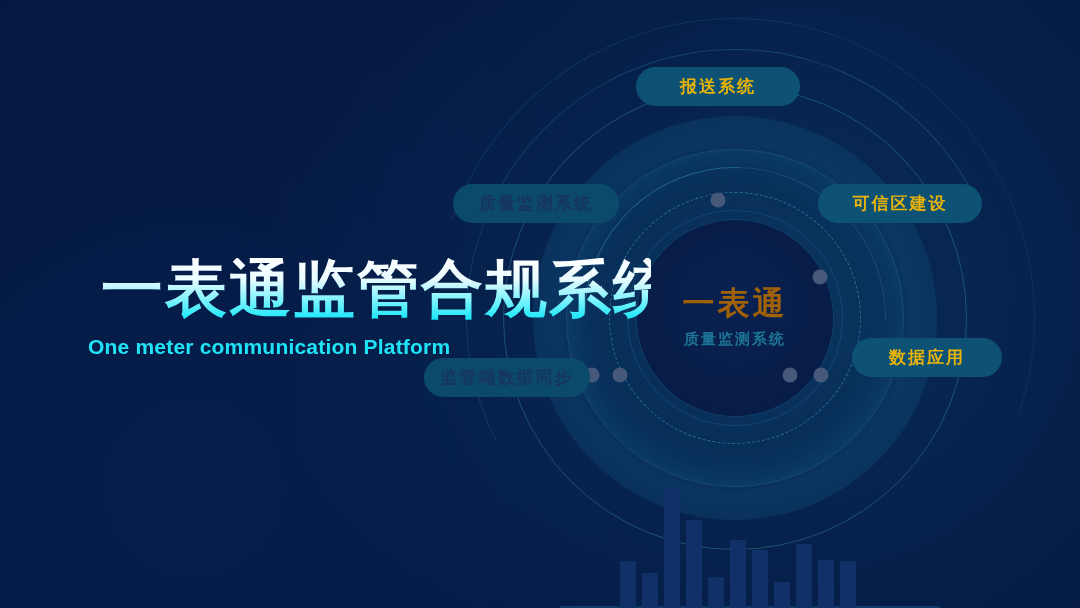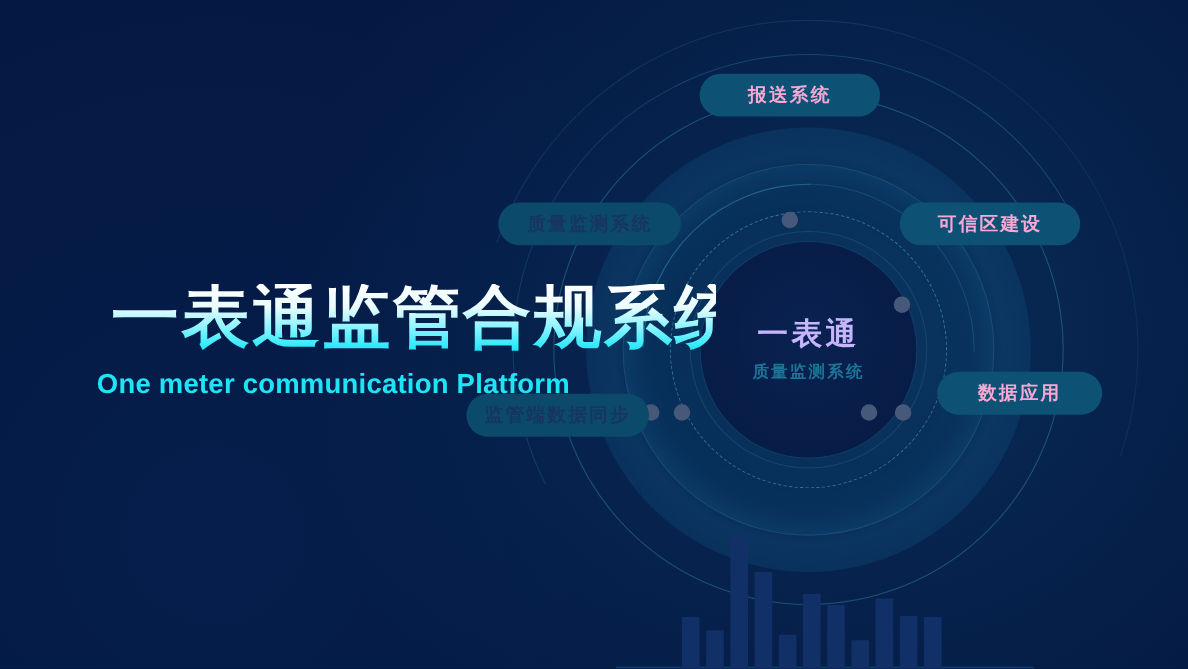--- a/index.html
+++ b/index.html
@@ -142,23 +142,23 @@
   
   .core-label {
     position: absolute;
     left: 735px;
     top: 318px;
     transform: translate(-50%, -50%);
     text-align: center;
     white-space: nowrap;
   }
   .core-title {
-    font-size: 28px;
-    font-weight: 700;
-    color: #c4b5fd;
+    font-size: 32px;
+    font-weight: 700;
+    color: #a16207;
     letter-spacing: 3px;
     line-height: 1.1;
   }
   .core-sub {
     margin-top: 9px;
     font-size: 15px;
     font-weight: 700;
     color: #1d7496;
     letter-spacing: 2px;
   }
@@ -175,21 +175,21 @@
 
   
   .pill {
     position: absolute;
     display: flex;
     align-items: center;
     justify-content: center;
     height: 39px;
     border-radius: 20px;
     background: #0d5275;
-    color: #f9a8d4;
+    color: #eab308;
     font-size: 17px;
     font-weight: 700;
     letter-spacing: 2px;
     white-space: nowrap;
     box-sizing: border-box;
     padding: 0 22px;
   }
   .pill.dim {
     background: #0c4a6c;
     color: #173562;
@@ -210,21 +210,21 @@
     letter-spacing: 2px;
     background: linear-gradient(180deg, #ffffff 0%, #eafcff 34%, #7df3ff 68%, #15e6f7 100%);
     -webkit-background-clip: text;
     background-clip: text;
     color: transparent;
     -webkit-text-fill-color: transparent;
     white-space: nowrap;
   }
   .headline h2 {
     margin: 12px 0 0 2px;
-    font-size: 25px;
+    font-size: 21px;
     font-weight: 700;
     letter-spacing: 0.2px;
     color: #1fe4f6;
     white-space: nowrap;
   }
 </style>
 </head>
 <body>
 
 <div id="stage">

